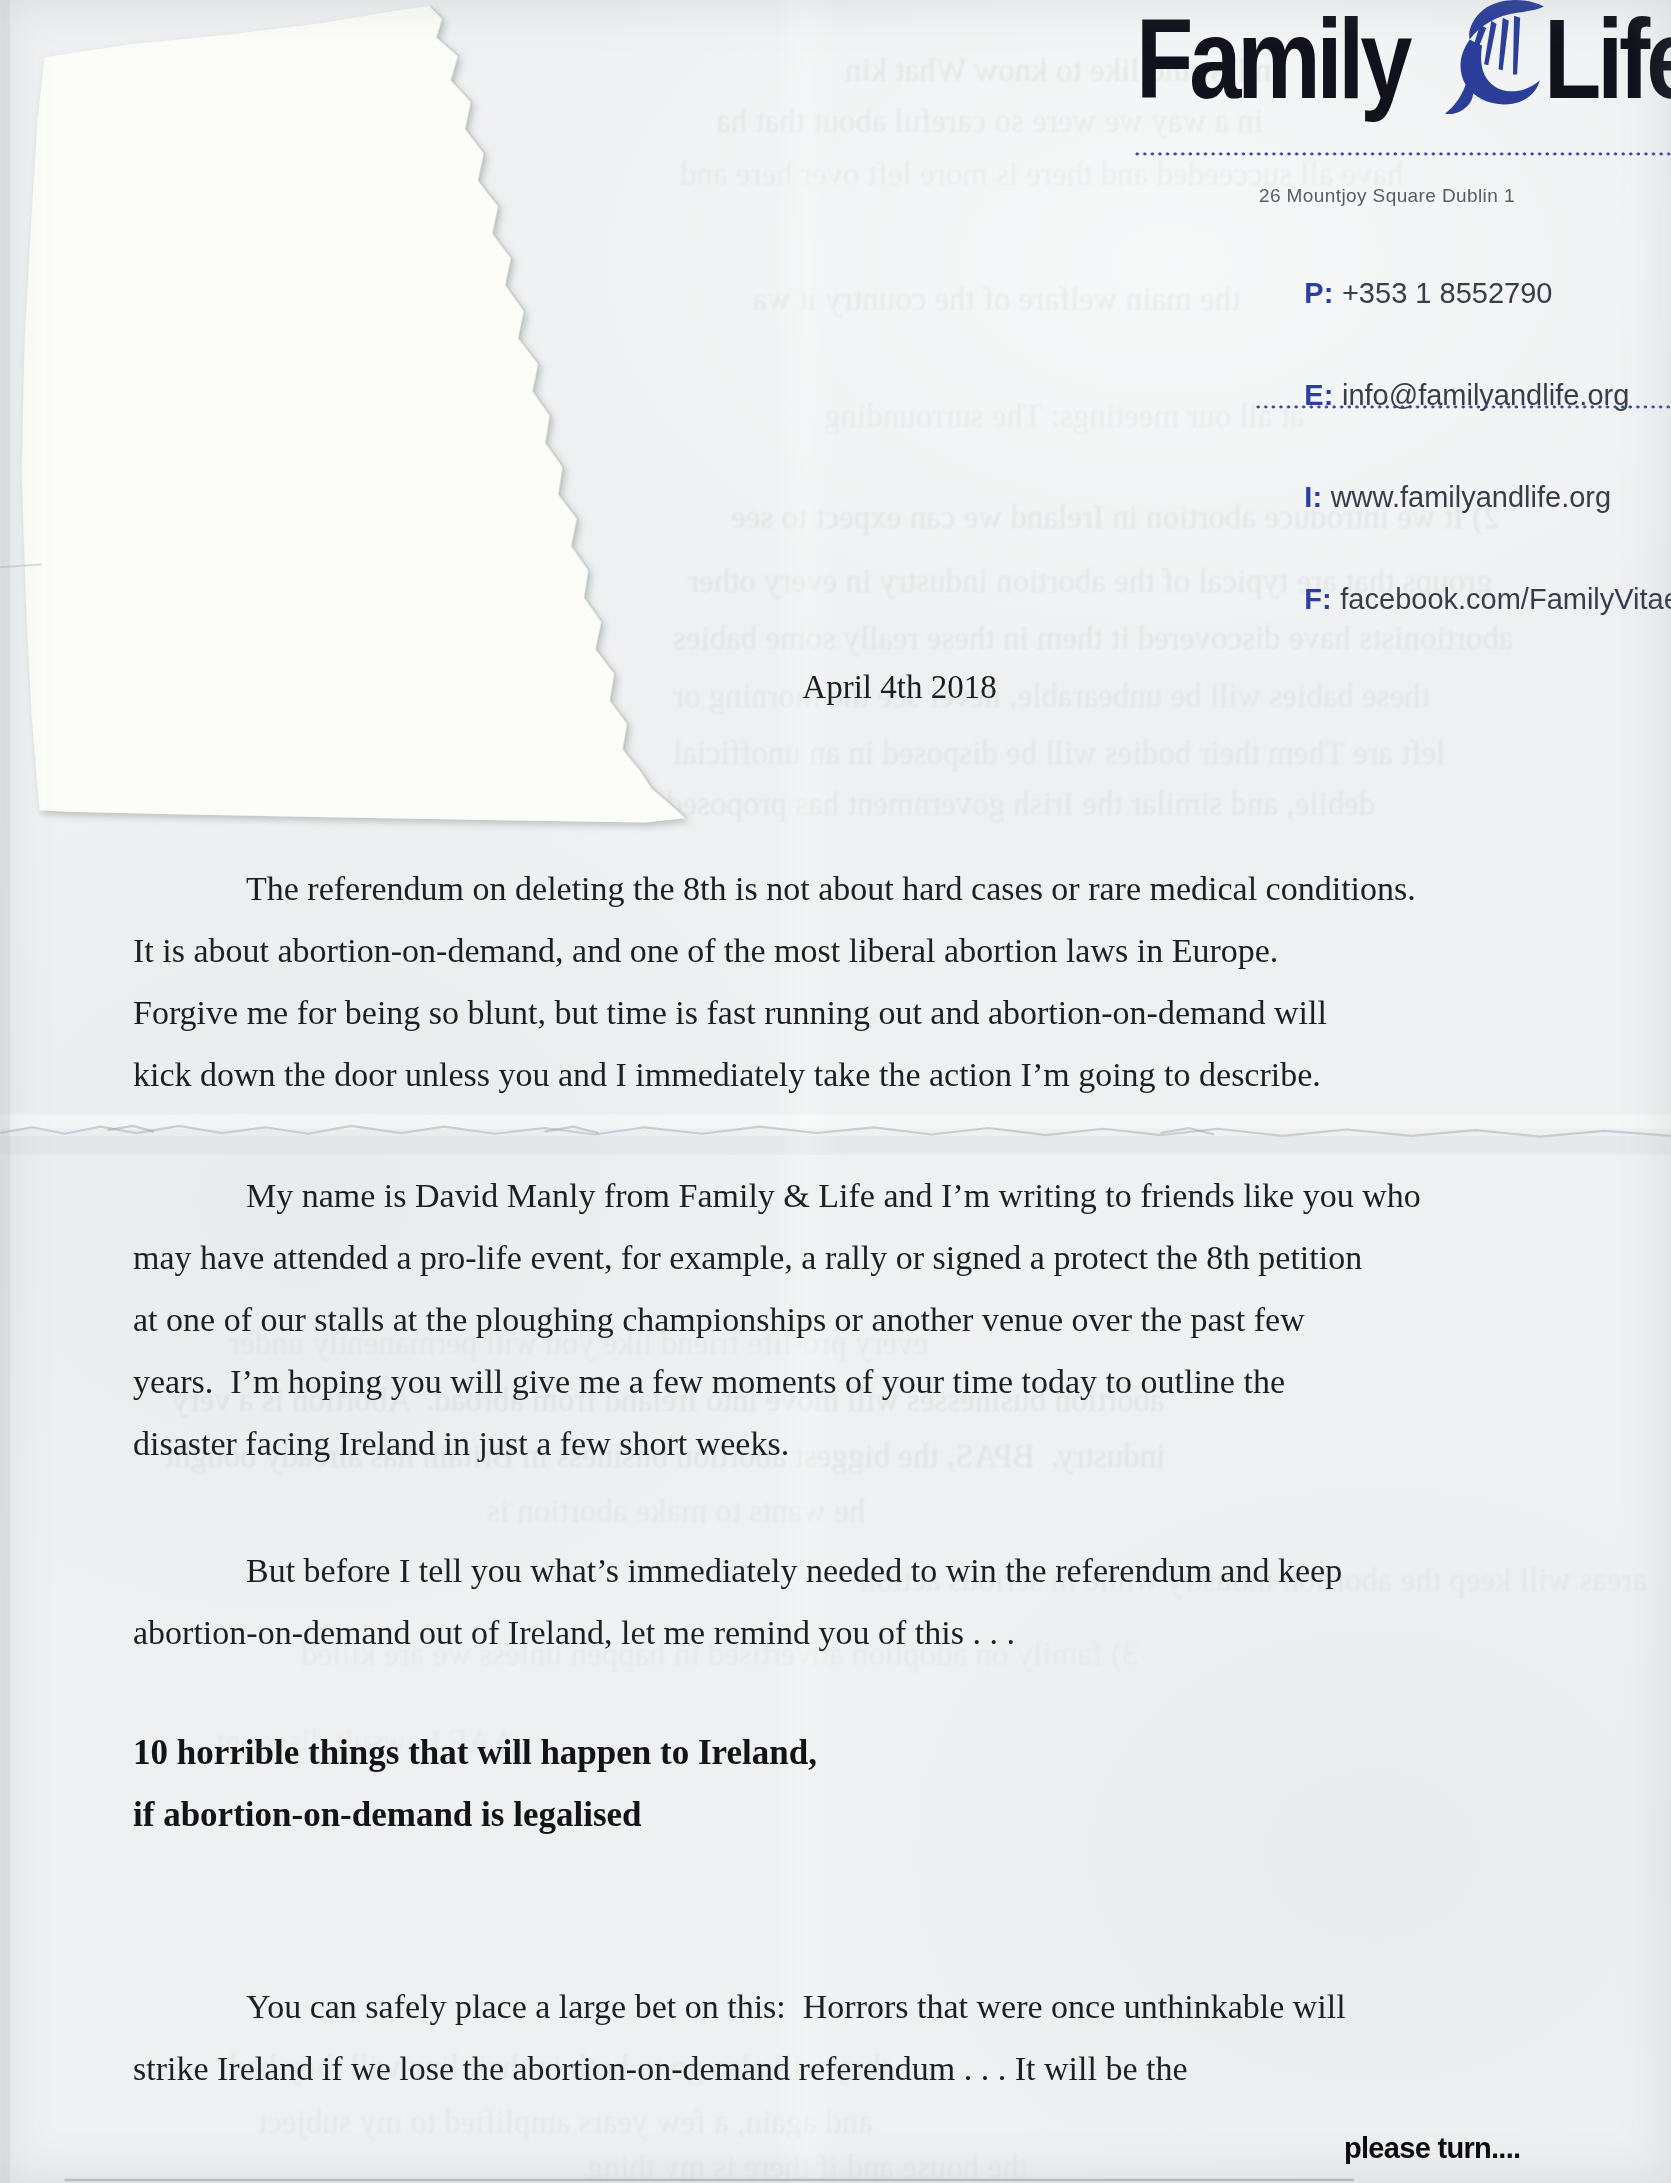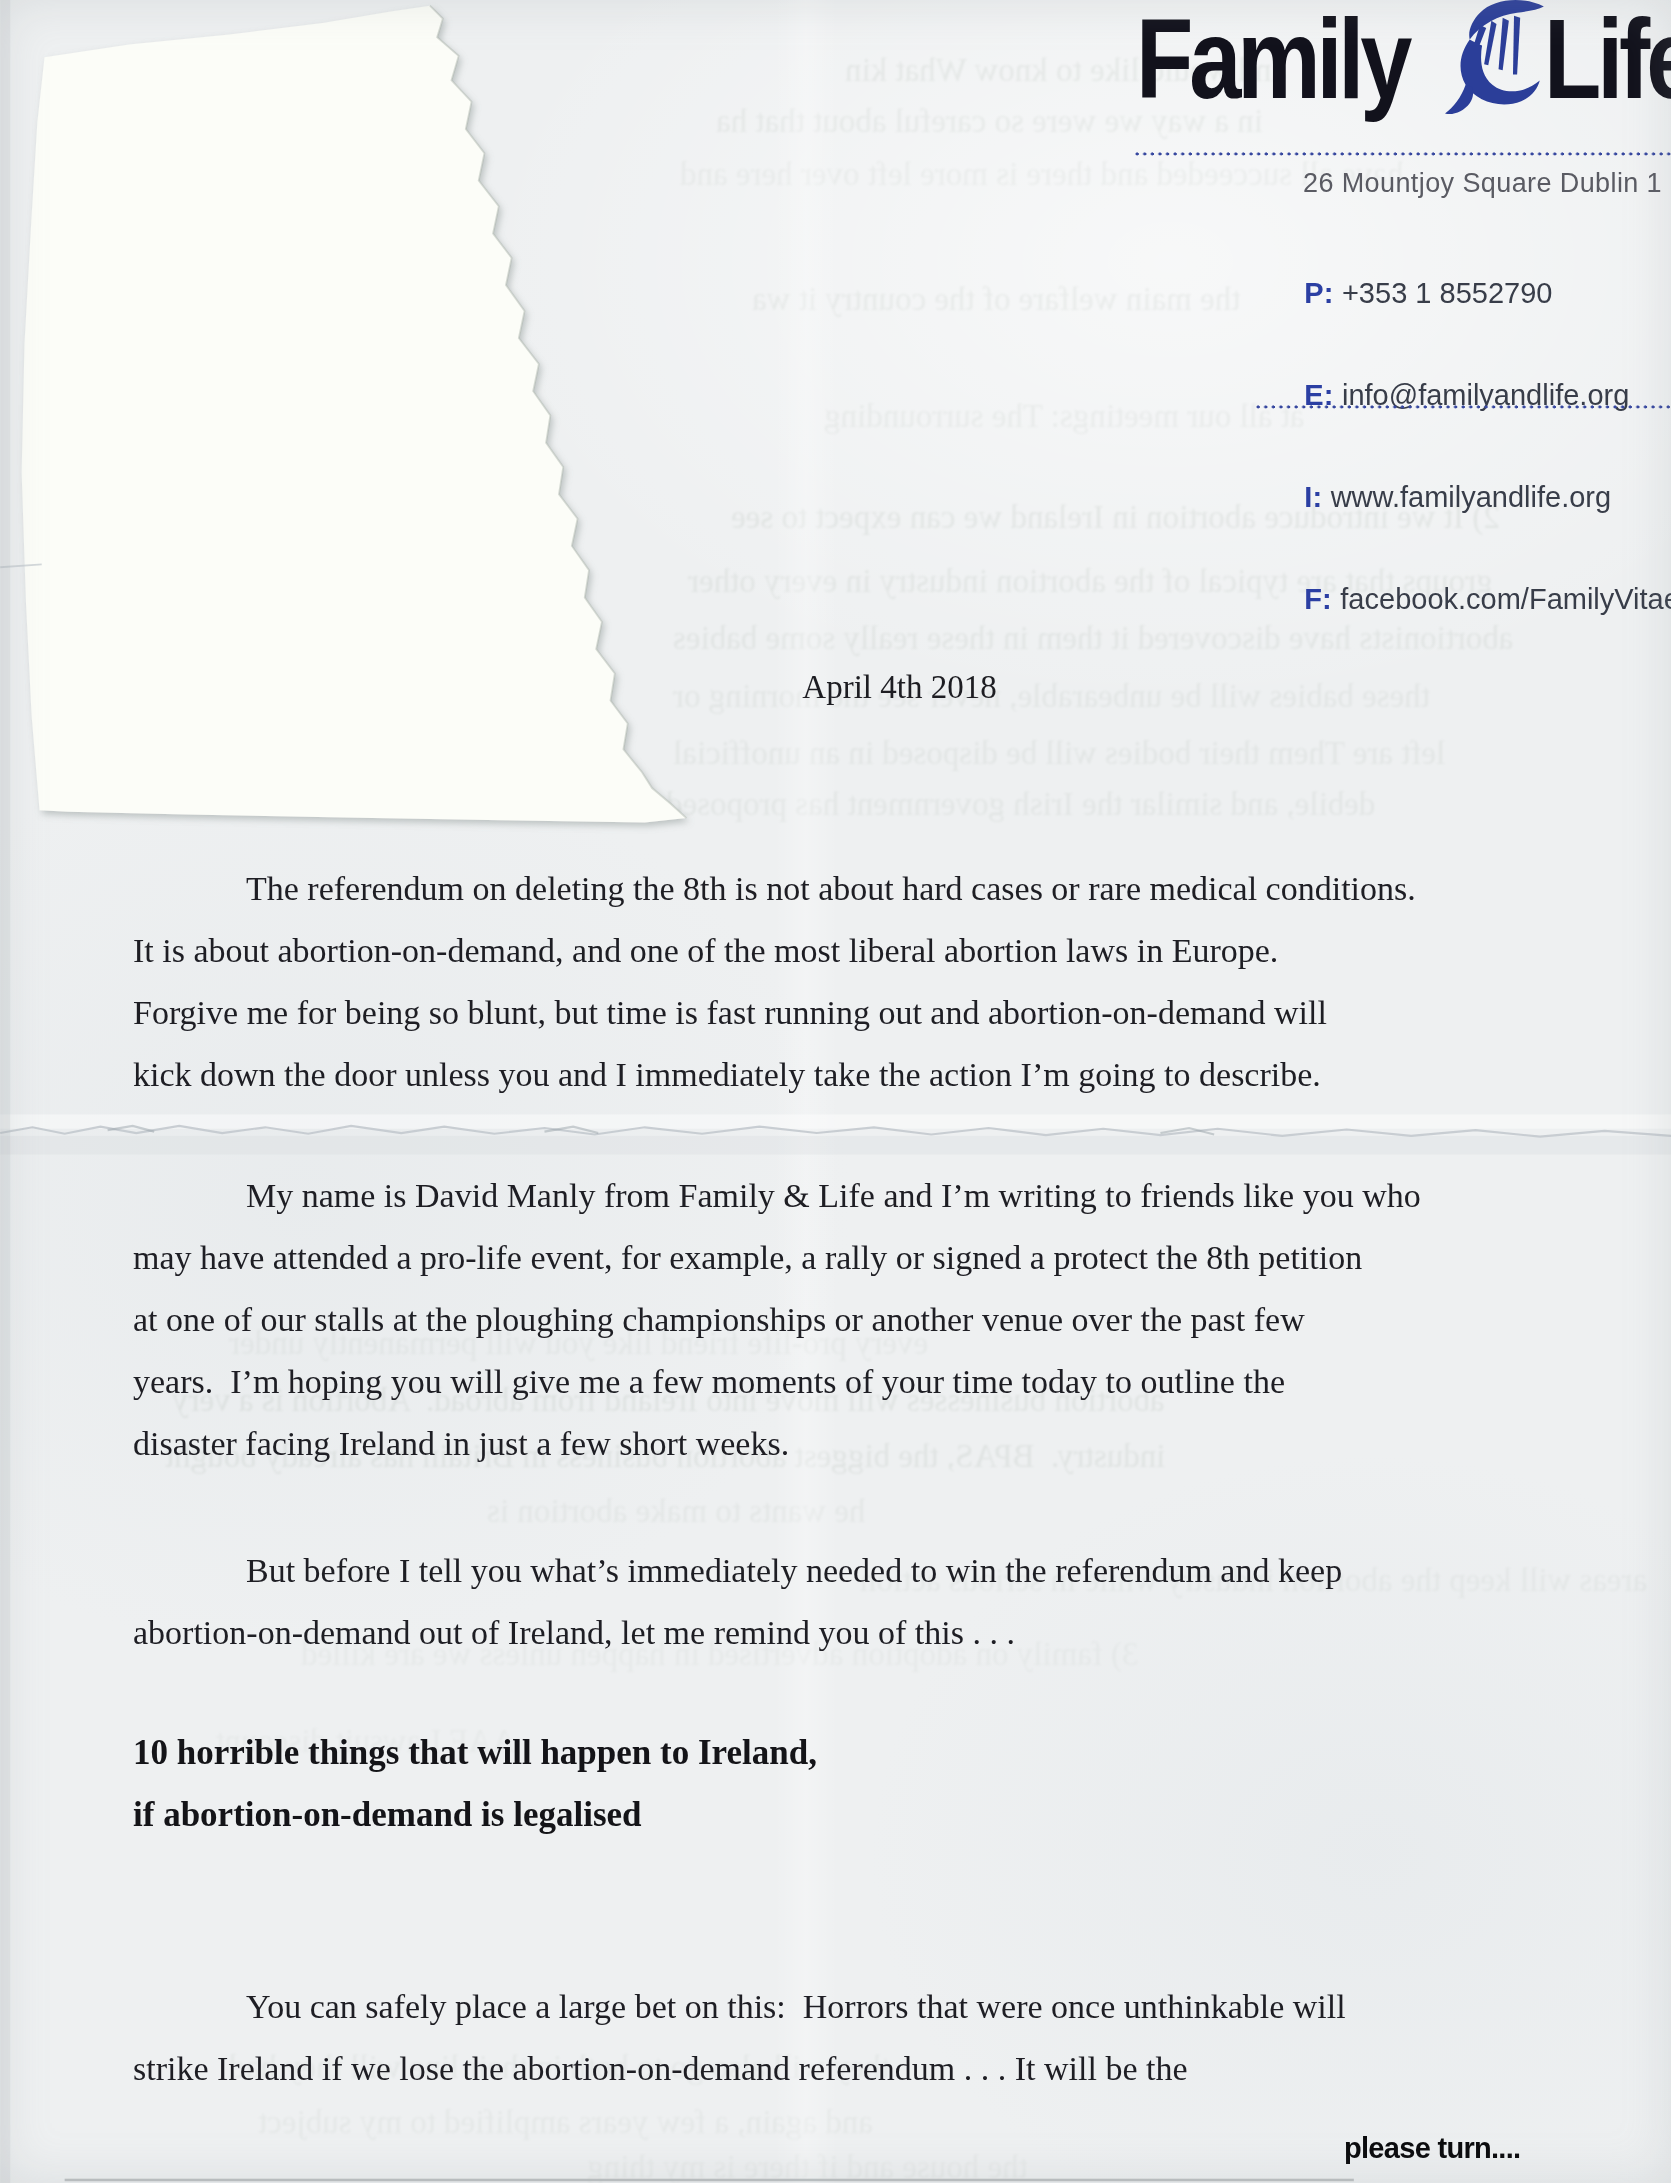--- a/index.html
+++ b/index.html
@@ -22,22 +22,22 @@
   #logo-family { left:1136px; }
   #logo-life   { left:1544px; }
   .harp { position:absolute; left:1445px; top:0; width:103px; height:119px; }
 
   .dotted { position:absolute; height:4.3px; background-repeat:repeat-x;
     background-image:radial-gradient(circle at 2.1px 2.1px, #36479f 1.4px, rgba(54,71,159,0) 1.9px);
     background-size:7.6px 4.3px; }
   #dotted-top    { left:1135px; top:152px; width:537px; }
   #dotted-bottom { left:1256px; top:405px; width:416px; }
 
-  .address { position:absolute; left:1259px; top:168px; font-family:"Liberation Sans", sans-serif;
-    font-size:27px; color:#5a5b63; letter-spacing:0.4px; white-space:pre;margin-left:44px; }
+  .address { position:absolute; left:1259px; top:185px; font-family:"Liberation Sans", sans-serif;
+    font-size:19px; color:#5a5b63; letter-spacing:0.4px; white-space:pre; }
   .contacts { position:absolute; left:1256px; top:242px; font-family:"Liberation Sans", sans-serif;
     font-size:29px; color:#383d49; }
   .contact-row { line-height:34px; white-space:pre; }
   .contact-label { font-weight:bold; color:#2b3fa3; margin-right:8.6px; }
 
   
   .dateblock { position:absolute; left:731px; top:662px; width:337px; text-align:center;
     font-size:33px; line-height:51px; color:#1d1d22; }
   .para { position:absolute; left:133px; width:1478px; font-size:34px; color:#1e1e24; }
   .para .tl { white-space:pre; line-height:62px; height:62px; }

